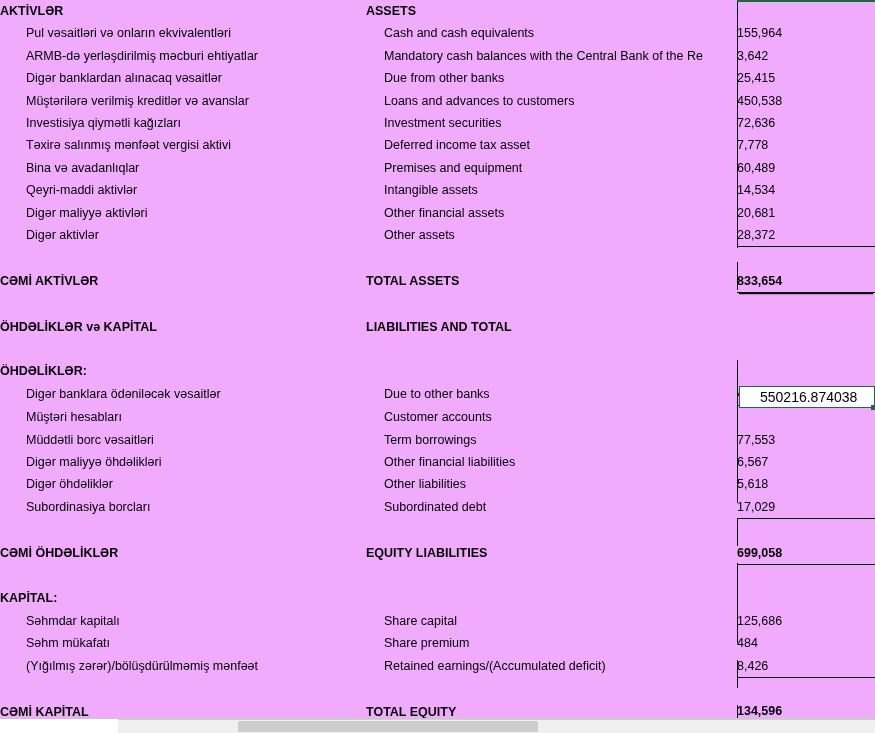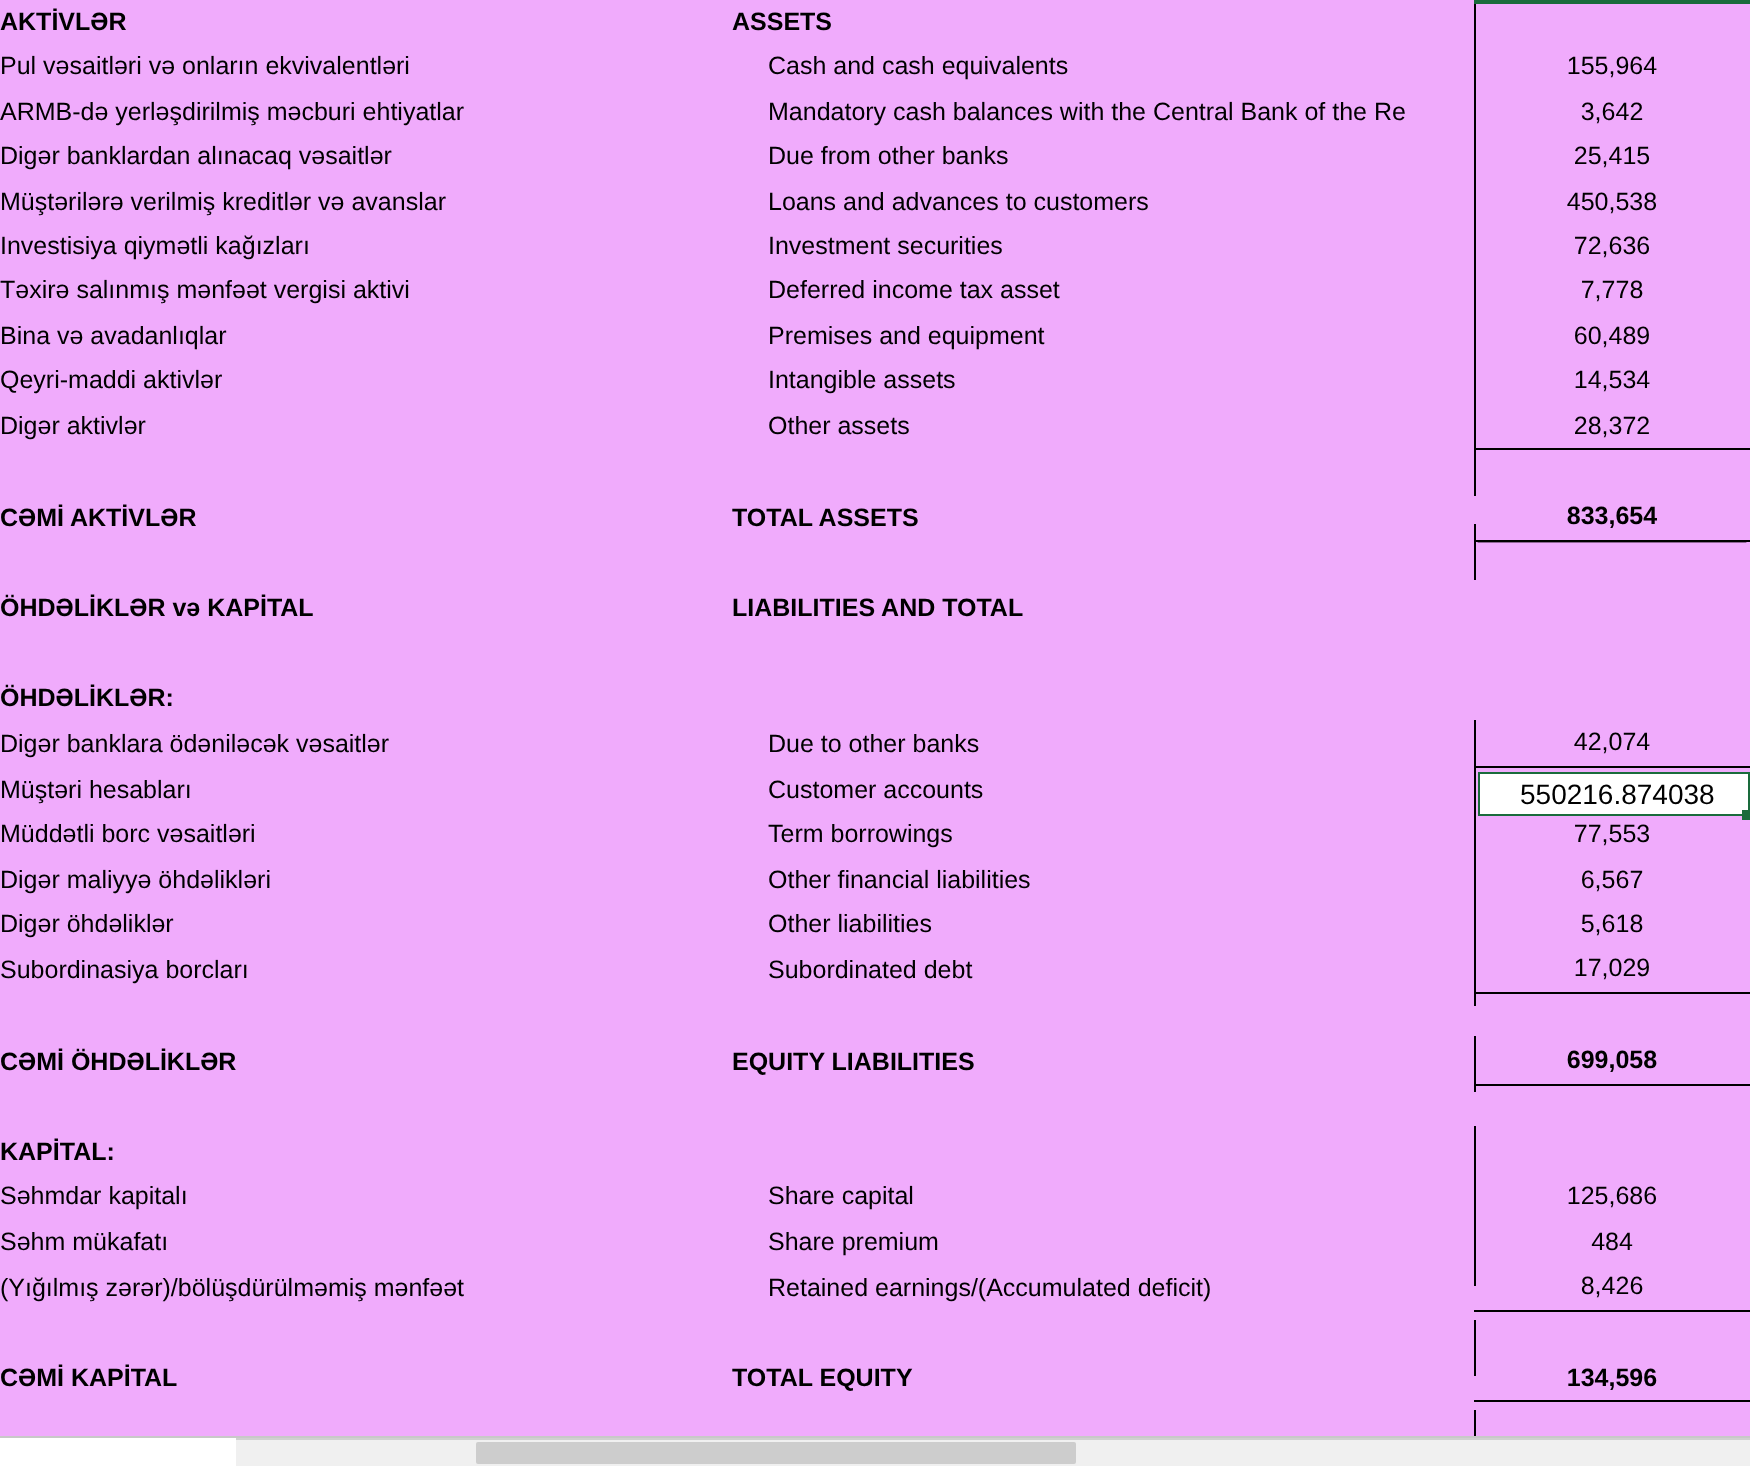--- a/index.html
+++ b/index.html
@@ -36,25 +36,25 @@
     height: 22.4px;
     line-height: 22.4px;
     white-space: nowrap;
     overflow: visible;
   }
   col.c-az { width: 366px; }
   col.c-en { width: 371px; }
   col.c-val { width: 138px; }
 
   .az { padding-left: 12px; }
-  .az.indent { }
+  .az.indent { padding-left: 26px; }
   .en { padding-left: 4px; }
   .en.indent { padding-left: 18px; }
   .val {
-    text-align: center;
+    text-align: left;
     padding-right: 10px;
     font-size: 12.5px;
   }
   .bold { font-weight: bold; }
   .spacer td { height: 22.4px; }
   .botline { border-bottom: 1.2px solid #000; }
   .dblbot {
     border-bottom: 1.2px solid #000;
     box-shadow: 0 3px 0 -1.8px #000;
   }
@@ -184,20 +184,25 @@
           <td class="az indent">Bina və avadanlıqlar</td>
           <td class="en indent">Premises and equipment</td>
           <td class="val">60,489</td>
         </tr>
         <tr>
           <td class="az indent">Qeyri-maddi aktivlər</td>
           <td class="en indent">Intangible assets</td>
           <td class="val">14,534</td>
         </tr>
         <tr>
+          <td class="az indent">Digər maliyyə aktivləri</td>
+          <td class="en indent">Other financial assets</td>
+          <td class="val">20,681</td>
+        </tr>
+        <tr>
           <td class="az indent">Digər aktivlər</td>
           <td class="en indent">Other assets</td>
           <td class="val botline">28,372</td>
         </tr>
 
         <tr class="spacer">
           <td></td>
           <td></td>
           <td class="val"></td>
         </tr>

